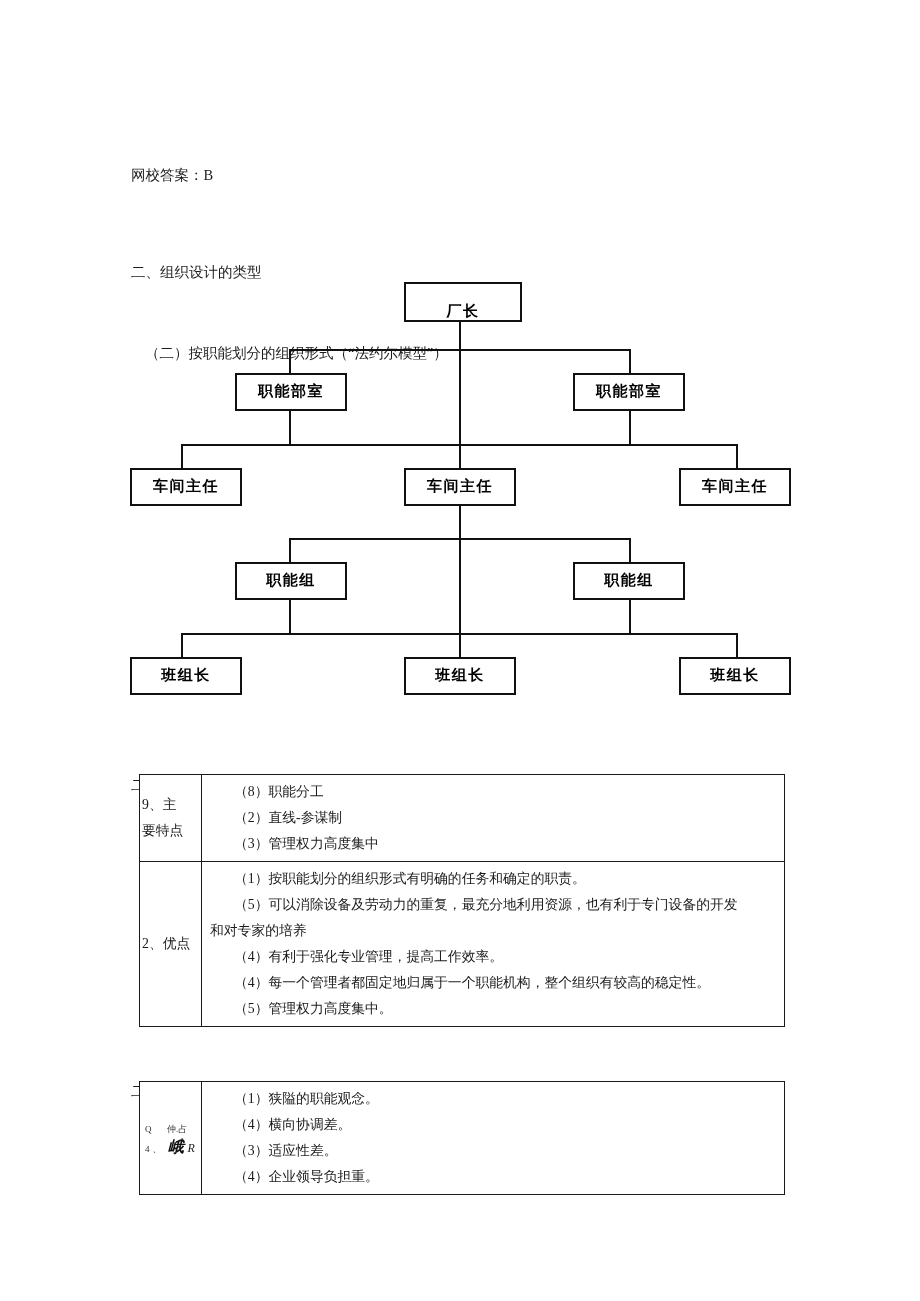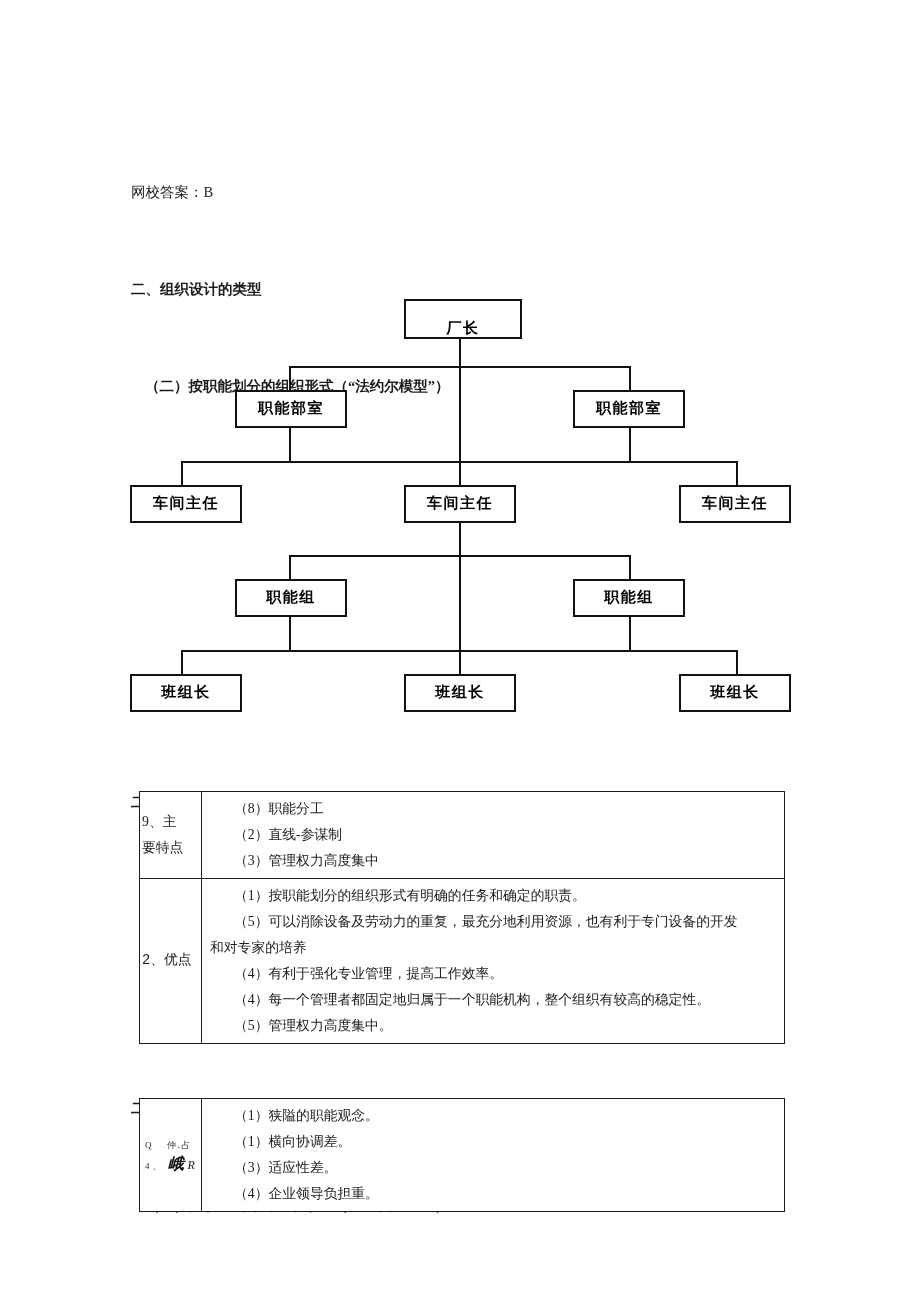--- a/index.html
+++ b/index.html
@@ -12,43 +12,43 @@
     width: 920px;
     height: 1301px;
     position: relative;
     font-family: "Liberation Serif", "DejaVu Serif", serif;
     color: #1a1a1a;
     overflow: hidden;
   }
 
   .page {
     position: absolute;
-    left: 0; top: 17px;
+    left: 0; top: 0;
     width: 920px;
     height: 946px;
   }
 
   
   .para {
     position: absolute;
     font-size: 14.5px;
     line-height: 27px;
     color: #1c1c1c;
     white-space: pre-wrap;
   }
   .ans-block {
     left: 131px;
     top: 108px;
     width: 660px;
   }
   .ans-line { display: block; }
 
   .heading-block { left: 131px; width: 660px; }
-  .heading-line { display: block; font-size: 14.5px; line-height: 27px; font-weight: bold; }
-  .heading-sub { padding-left: 14px; margin-top: 16px; }
+  .heading-line { display: block; font-size: 14.5px; line-height: 27px; }
+  .heading-sub { padding-left: 14px; }
 
   
   .chart {
     position: absolute;
     left: 130px;
     top: 268px;
     width: 660px;
     height: 440px;
   }
   .node {
@@ -231,21 +231,21 @@
         <span style="display:block;line-height:26px;">要特点</span>
       </td>
       <td class="cell-body">
         <span class="li">（8）职能分工</span>
         <span class="li">（2）直线-参谋制</span>
         <span class="li">（3）管理权力高度集中</span>
       </td>
     </tr>
     <tr>
       <td class="cell-label">
-        <span style="display:block;line-height:26px;font-family:Liberation Mono, monospace;">2、优点</span>
+        <span style="display:block;line-height:26px;">2、优点</span>
       </td>
       <td class="cell-body">
         <span class="li">（1）按职能划分的组织形式有明确的任务和确定的职责。</span>
         <span class="li">（5）可以消除设备及劳动力的重复，最充分地利用资源，也有利于专门设备的开发</span>
         <span class="li" style="text-indent:0;">和对专家的培养</span>
         <span class="li">（4）有利于强化专业管理，提高工作效率。</span>
         <span class="li">（4）每一个管理者都固定地归属于一个职能机构，整个组织有较高的稳定性。</span>
         <span class="li">（5）管理权力高度集中。</span>
       </td>
     </tr>
@@ -256,31 +256,31 @@
     <span class="heading-line">二、组织设计的类型</span>
     <span class="heading-line heading-sub">（二）按职能划分的组织形式（“法约尔模型”）</span>
   </div>
 
   <table class="dtable" style="left:139px; top:1081px; width:646px;">
     <tbody>
         <tr>
       <td class="cell-label">
         <span class="garble">
           <span class="g1">Q</span>
-          <span class="g2" style="margin-left:9px;font-family:Liberation Mono, monospace;">仲.占</span>
+          <span class="g2" style="margin-left:9px;">仲.占</span>
         </span>
         <span class="garble">
           <span class="g1">4、</span>
           <span class="gbig">峨</span>
           <span class="gr">R</span>
         </span>
       </td>
       <td class="cell-body">
         <span class="li">（1）狭隘的职能观念。</span>
-        <span class="li">（1）横向协调差。</span>
+        <span class="li">（4）横向协调差。</span>
         <span class="li">（3）适应性差。</span>
         <span class="li">（4）企业领导负担重。</span>
       </td>
     </tr>
   </tbody>
     </table>
 
 </div>
 
 </body></html>

